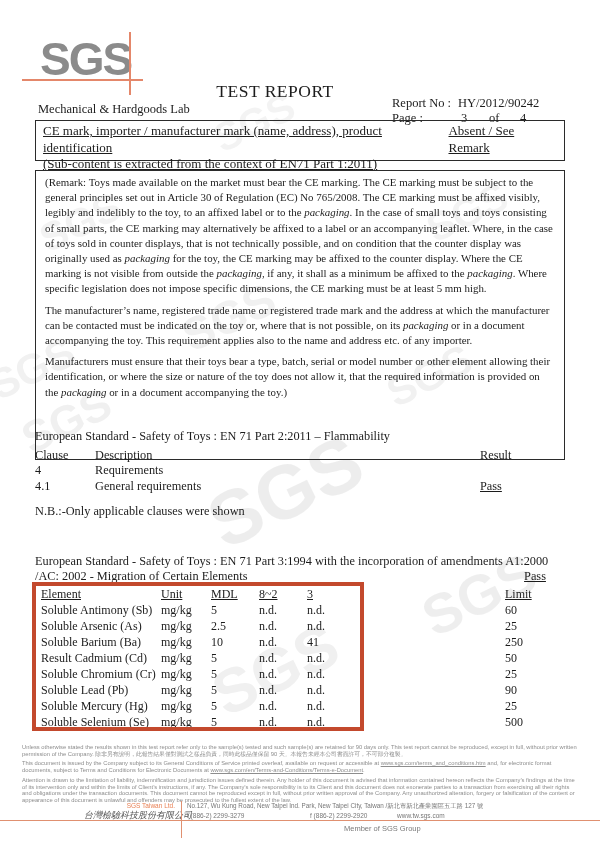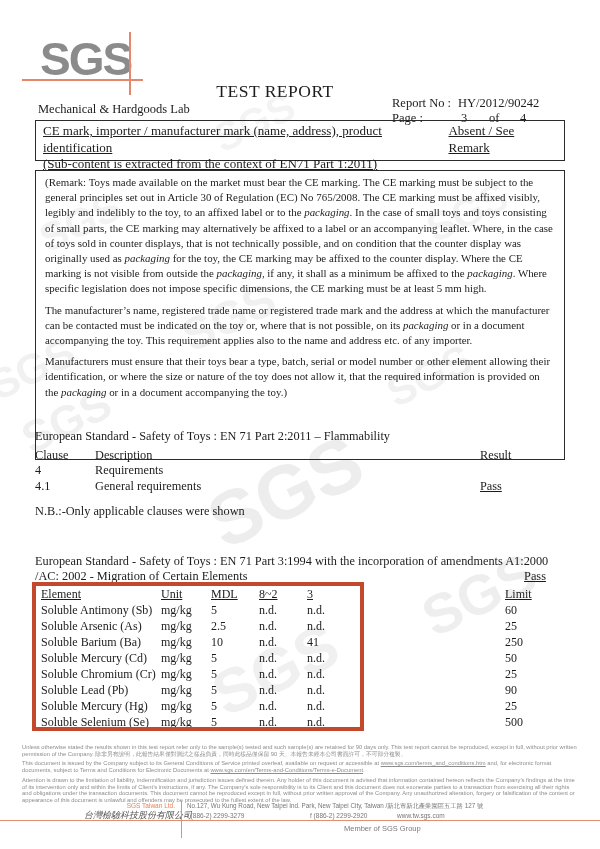--- a/index.html
+++ b/index.html
@@ -162,21 +162,21 @@
       <div class="mrow">
         <span>Soluble Barium (Ba)</span>
         <span class="c">mg/kg</span>
         <span class="c">10</span>
         <span class="c">n.d.</span>
         <span class="c">41</span>
         <span></span>
         <span class="c">250</span>
       </div>
       <div class="mrow">
-        <span>Soluble Mercury (Cd)</span>
+        <span>Result Cadmium (Cd)</span>
         <span class="c">mg/kg</span>
         <span class="c">5</span>
         <span class="c">n.d.</span>
         <span class="c">n.d.</span>
         <span></span>
         <span class="c">50</span>
       </div>
       <div class="mrow">
         <span>Soluble Chromium (Cr)</span>
         <span class="c">mg/kg</span>

